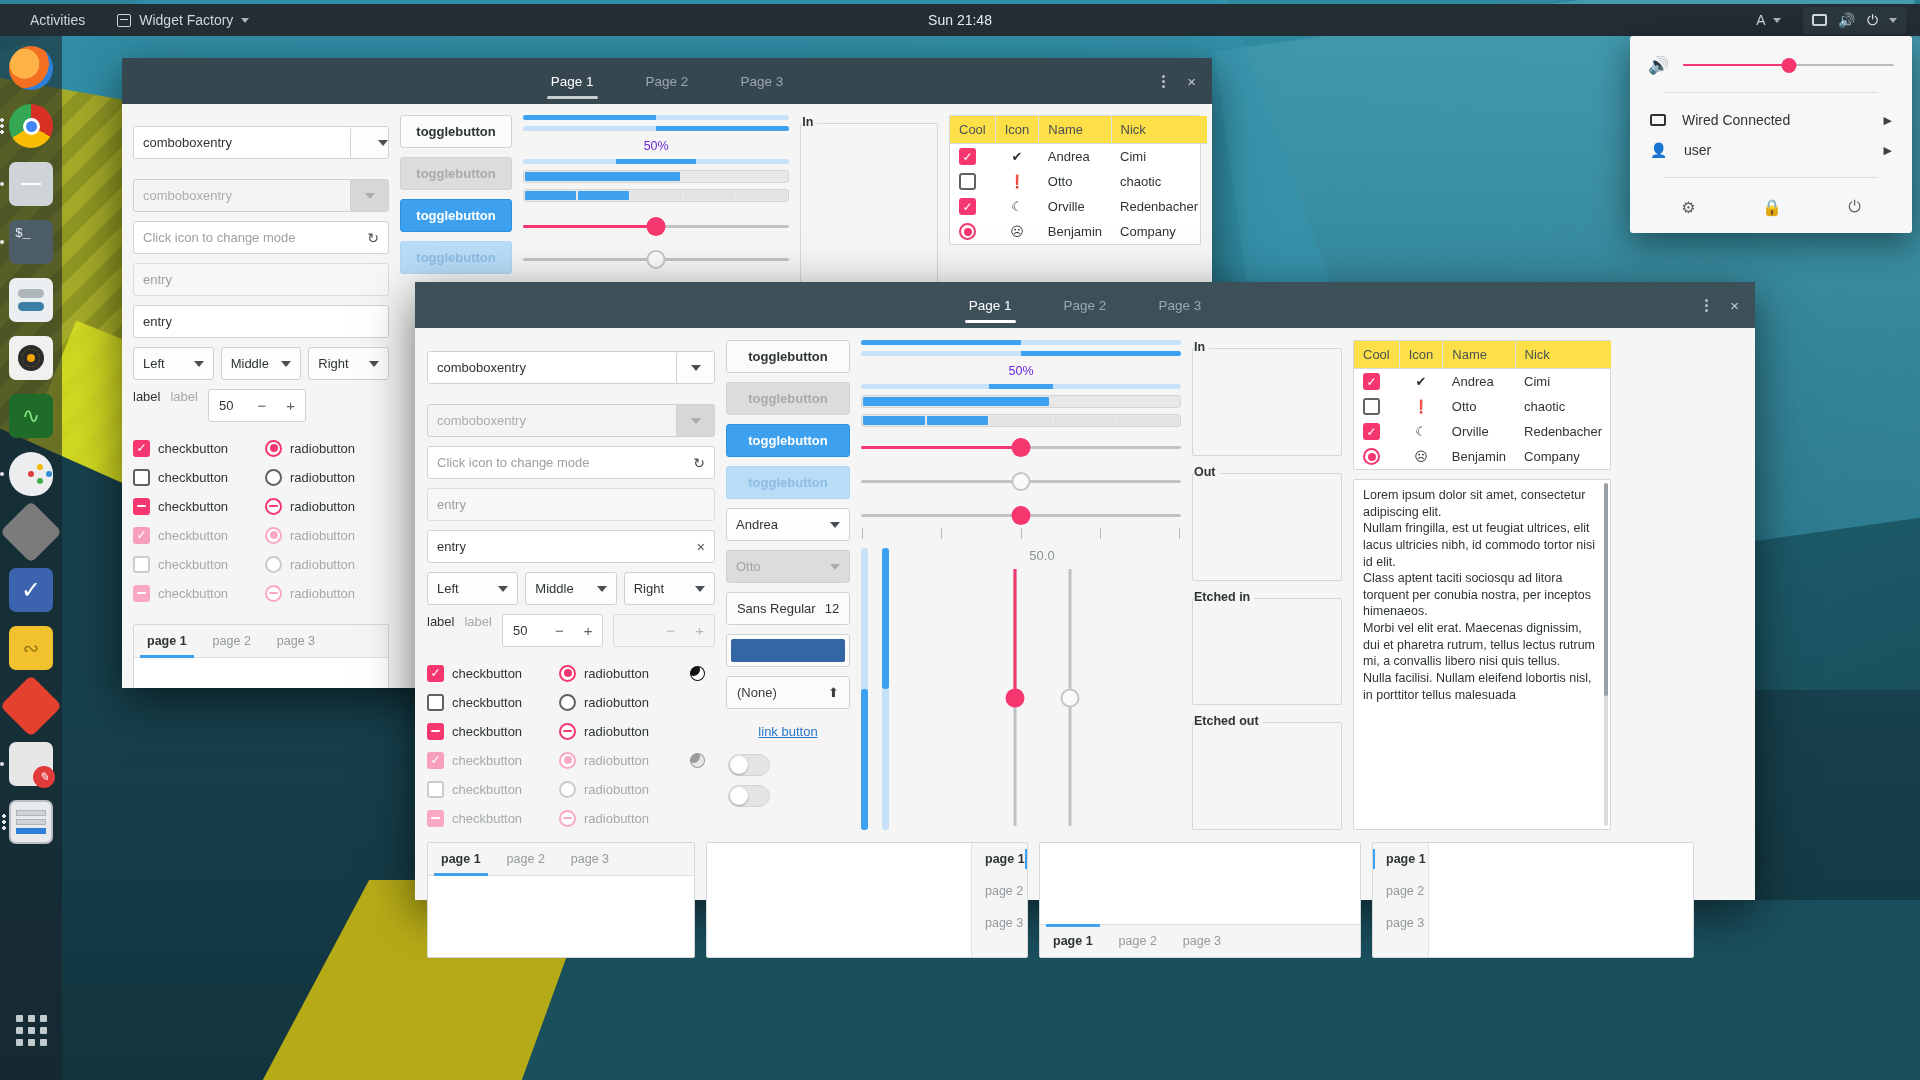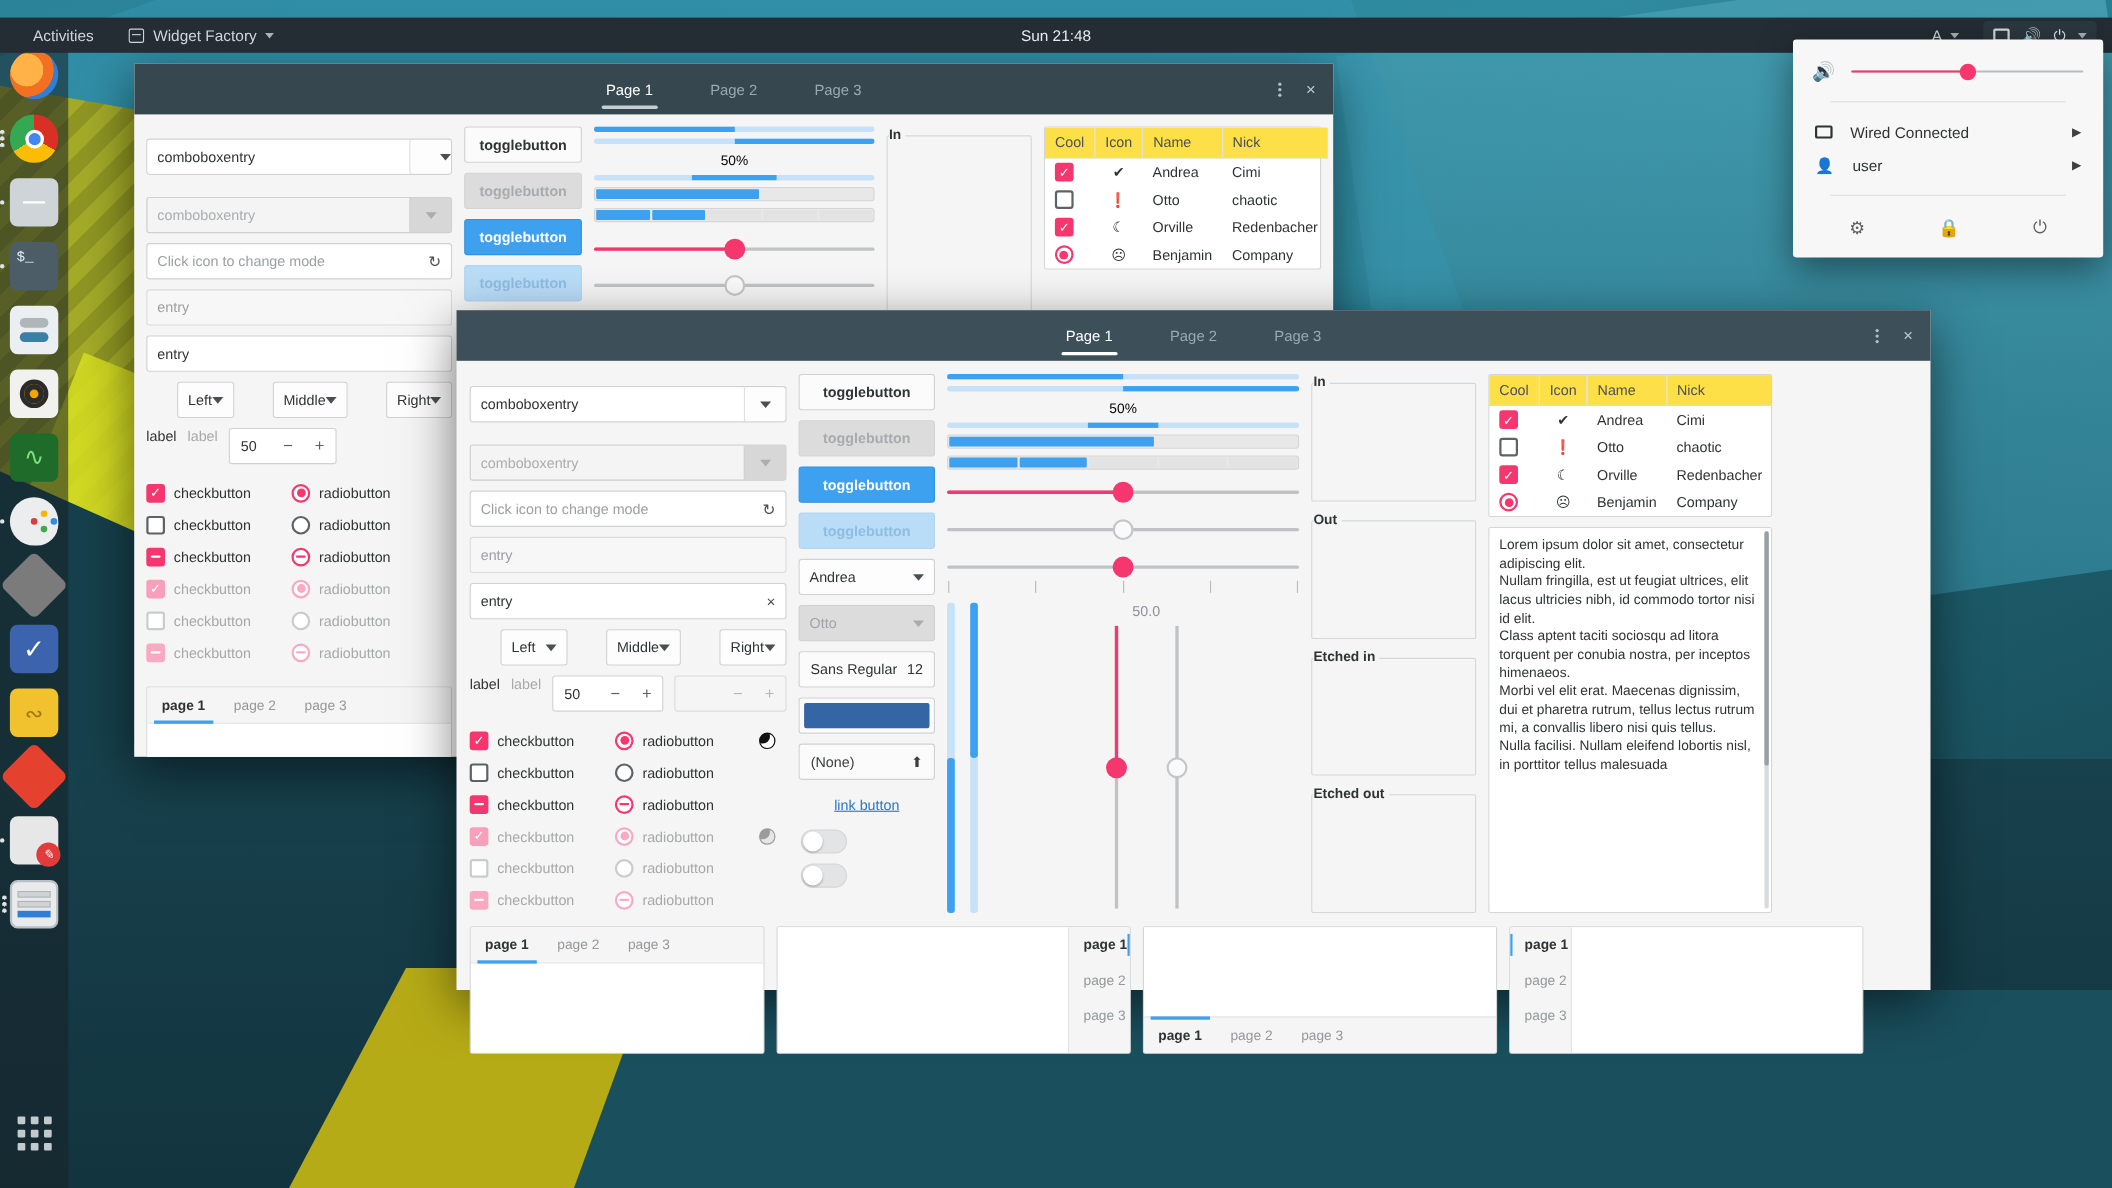--- a/index.html
+++ b/index.html
@@ -27,21 +27,21 @@
   .wp-f{position:absolute;left:0px;top:690px;width:1920px;height:420px;
         background:linear-gradient(180deg,#17414d 0%,#12333d 100%);}
   .wp-g{position:absolute;left:300px;top:880px;width:520px;height:260px;
         background:#c8b812;transform:skewX(-28deg);opacity:.9;}
   .wp-h{position:absolute;left:540px;top:900px;width:1400px;height:260px;
         background:#1a4f5d;transform:skewX(-20deg);}
   .wp-i{position:absolute;left:1250px;top:0px;width:700px;height:560px;
         background:linear-gradient(200deg,#4fa7bb,#2b7d92);transform:rotate(-8deg);opacity:.75;}
 
   
-  #topbar{position:absolute;left:0;top:16px;width:1920px;height:32px;background:#232d33;
+  #topbar{position:absolute;left:0;top:4px;width:1920px;height:32px;background:#232d33;
           display:flex;align-items:center;color:#b9c2c6;font-size:14px;z-index:60;}
   #topbar .tb-left{display:flex;align-items:center;gap:16px;padding-left:22px;}
   .tb-item{display:flex;align-items:center;gap:8px;padding:4px 8px;border-radius:4px;color:#cfd6da;}
   .tb-center{position:absolute;left:0;right:0;text-align:center;color:#e6ebee;font-size:14px;pointer-events:none;}
   .tb-right{position:absolute;right:14px;display:flex;align-items:center;gap:14px;}
   .tb-right .sysgroup{display:flex;align-items:center;gap:11px;background:#2c383f;padding:5px 9px;border-radius:4px;}
   .caret{width:0;height:0;border-left:4px solid transparent;border-right:4px solid transparent;border-top:5px solid #aab3b8;}
   .sq-ico{width:15px;height:12px;border:2px solid #d6dbde;border-radius:2px;}
 
   
@@ -96,21 +96,21 @@
   .combo.entrycombo.dis .txt{background:#f4f4f4;color:#a9adb0;}
   .combo.entrycombo.dis .btn{background:#d7d7d7;}
 
   .btn{height:33px;border:1px solid #cfd2d4;border-radius:3px;background:#fbfbfb;display:flex;align-items:center;
        justify-content:center;font-size:13px;color:#2e3436;font-weight:bold;}
   .btn.dis{background:#dcdcdc;border-color:#d3d3d3;color:#a7abae;}
   .btn.act{background:#3da1f0;border-color:#2f93e2;color:#fff;}
   .btn.act.dis{background:#b9dcf7;border-color:#b0d5f3;color:#8ebde3;}
 
   .row3{display:flex;gap:7px;}
-  .row3 .combo{flex:1;margin-left:28px;}
+  .row3 .combo{flex:1;}
 
   .spinrow{display:flex;align-items:flex-start;gap:10px;}
   .lbl{font-size:13px;color:#2e3436;}
   .lbl.dim{color:#a4a9ac;}
   .spin{height:33px;border:1px solid #cfd2d4;border-radius:3px;background:#fff;display:flex;align-items:center;
         padding:0 6px 0 10px;font-size:13px;color:#2e3436;gap:12px;flex:1;}
   .spin .val{flex:1;}
   .spin .op{color:#5b6166;font-size:15px;padding:0 4px;}
   .spin.dis{background:#f5f5f5;border-color:#dcdcdc;justify-content:flex-end;}
   .spin.dis .op{color:#b4b8bb;}
@@ -142,21 +142,21 @@
   .crlabel.dim{color:#a4a9ac;}
   .donut{width:13px;height:13px;border-radius:50%;background:#111;
          box-shadow:inset -4px -4px 0 0 #fff,0 0 0 1px #111;}
   .donut.d{background:#9b9b9b;box-shadow:inset -4px -4px 0 0 #e6e6e6,0 0 0 1px #9b9b9b;}
 
   
   .pbwrap{display:flex;flex-direction:column;gap:6px;}
   .pb{height:5px;border-radius:3px;background:#c7e2f8;overflow:hidden;}
   .pb>i{display:block;height:100%;background:#3da1f0;}
   .pb.rev{direction:rtl;}
-  .pbtxt{text-align:center;color:#000000;font-size:12.5px;margin:2px 0 0;}
+  .pbtxt{text-align:center;color:#6d28d9;font-size:12.5px;margin:2px 0 0;}
   .lvl{height:13px;border:1px solid #d3d6d8;border-radius:3px;background:#e8e8e8;padding:1px;display:flex;gap:2px;overflow:hidden;}
   .lvl>i{background:#3da1f0;display:block;height:100%;border-radius:1px;}
   .lvl.disc>i{flex:1;background:#e3e3e3;}
   .lvl.disc>i.f{background:#3da1f0;}
 
   .scale{position:relative;height:26px;display:flex;align-items:center;}
   .scale .trk{position:absolute;left:0;right:0;height:3px;background:#bfc3c6;border-radius:2px;}
   .scale .fill{position:absolute;left:0;height:3px;background:#f5366f;border-radius:2px;}
   .scale .hnd{position:absolute;width:19px;height:19px;border-radius:50%;background:#f5366f;transform:translateX(-50%);}
   .scale .hnd.empty{background:#fafafa;border:2px solid #c3c7ca;}

